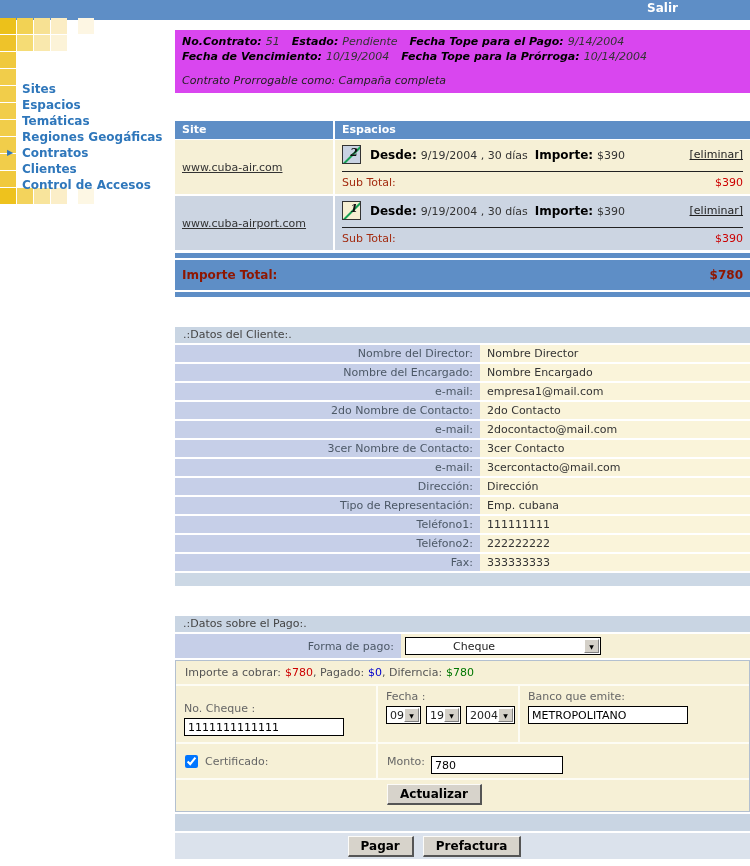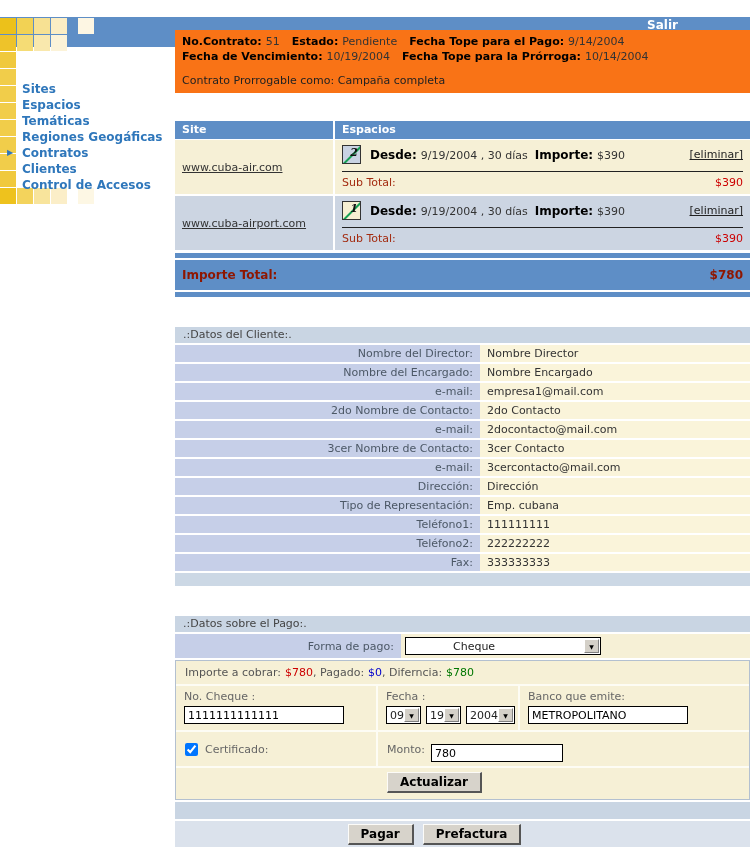--- a/index.html
+++ b/index.html
@@ -3,41 +3,41 @@
 <meta charset="utf-8">
 <style>
   * { box-sizing: border-box; }
   html,body { margin:0; padding:0; }
   body {
     width:750px; height:866px; position:relative; overflow:hidden;
     background:#fff; font-family:"DejaVu Sans","Liberation Sans",sans-serif;
     font-size:11px; color:#222;
   }
   
-  .topbar { position:absolute; top:17px; left:0; width:750px; height:30px; background:#5e8ec6; }
+  .topbar { position:absolute; top:0; left:0; width:750px; height:20px; background:#5e8ec6; }
   .salir { position:absolute; top:1px; right:72px; color:#fff; font-weight:bold; font-size:12px; cursor:pointer; }
   
   .deco { position:absolute; top:18px; left:0; width:16px; height:16px; background:#ecc11a;
     box-shadow:
       0 17px 0 0 #eec32a, 0 34px 0 0 #f0c93d, 0 51px 0 0 #f1cd4a, 0 68px 0 0 #f1cd4a,
       0 85px 0 0 #f1cd4a, 0 102px 0 0 #f1cd4a, 0 119px 0 0 #f1cd4a, 0 136px 0 0 #f1cd4a,
       0 153px 0 0 #f0c93d, 0 170px 0 0 #eec21d,
       17px 0 0 0 #f2d254, 34px 0 0 0 #f7e193, 51px 0 0 0 #fbedc4, 78px 0 0 0 #fdf6e3,
       17px 17px 0 0 #f5dc75, 34px 17px 0 0 #f9e8ad, 51px 17px 0 0 #fcf3d8,
       17px 170px 0 0 #f3d35c, 34px 170px 0 0 #f8e49c, 51px 170px 0 0 #fbeec8, 78px 170px 0 0 #fdf7e4;
   }
   
   .menu { position:absolute; left:0; top:81px; width:174px; }
   .menu-item { position:relative; padding-left:22px; height:16px; line-height:16px;
     color:#2f77bb; font-weight:bold; font-size:12px; cursor:pointer; white-space:nowrap; }
   .menu-arrow { position:absolute; left:7px; top:0; font-size:8px; color:#2f77bb; }
   
   .content { position:absolute; left:175px; top:30px; width:575px; }
   
-  .info-box { background:#f97316; padding:4px 17px 6px 7px; }
+  .info-box { background:#d946ef; padding:4px 17px 6px 7px;font-style:italic; }
   .info-line { line-height:15px; white-space:nowrap; }
   .info-pair { margin-right:12px; }
   .info-pair b { color:#000; }
   .info-pair .v { margin-left:4px; color:#333; }
   .prorrogable { margin-top:10px; color:#222; }
   
   .stable { margin-top:28px; }
   .shead { display:flex; background:#5e8ec6; color:#fff; font-weight:bold; height:18px; line-height:18px; margin-bottom:1px; }
   .shead-site { width:160px; padding-left:7px; border-right:2px solid #fff; }
   .shead-esp { flex:1; padding-left:7px; }
@@ -79,21 +79,21 @@
   .fs-btn { width:15px; height:14px; margin-right:1px; background:#d4d0c8; border:1px solid #808080; border-top-color:#fff; border-left-color:#fff; display:flex; align-items:center; justify-content:center; font-size:6px; color:#000; flex:none; }
   .w-cheque { width:196px;padding-left:44px; }
   .w-mm, .w-dd { width:37px; }
   .w-yy { width:50px; }
   .pay-box { background:#f6f0d6; border:1px solid #b3c0d0; }
   .pay-summary { padding:5px 9px; color:#555; border-bottom:2px solid #fdfcf4; white-space:nowrap; }
   .s-val { margin-left:4px; }
   .red { color:#cc0000; } .blu { color:#0000cc; } .grn { color:#007700; }
   .pay-fields { display:flex; border-bottom:2px solid #fdfcf4; }
   .pay-col { padding:4px 8px 6px 8px; }
-  .col1 { width:200px; }
+  .col1 { width:200px;margin-top:12px; }
   .col2 { width:144px; border-left:2px solid #fdfcf4; border-right:2px solid #fdfcf4; }
   .col3 { flex:1; }
   .field-label { color:#666; margin-bottom:3px; }
   input.text { border:1px solid #000; height:18px; font-family:inherit; font-size:11px; padding:1px 3px; background:#fff; }
   .in-cheque { width:160px; } .in-banco { width:160px; } .in-monto { width:132px;margin-top:8px; }
   .date-row { display:flex; gap:5px; }
   .pay-cert { display:flex; border-bottom:2px solid #fdfcf4; }
   .cert-col { width:200px; padding:5px 9px; display:flex; align-items:center; gap:7px; color:#666; }
   .cert-col input { width:13px; height:13px; margin:0; cursor:pointer; }
   .monto-col { flex:1; border-left:2px solid #fdfcf4; padding:4px 9px; display:flex; align-items:center; gap:6px; color:#666; }

